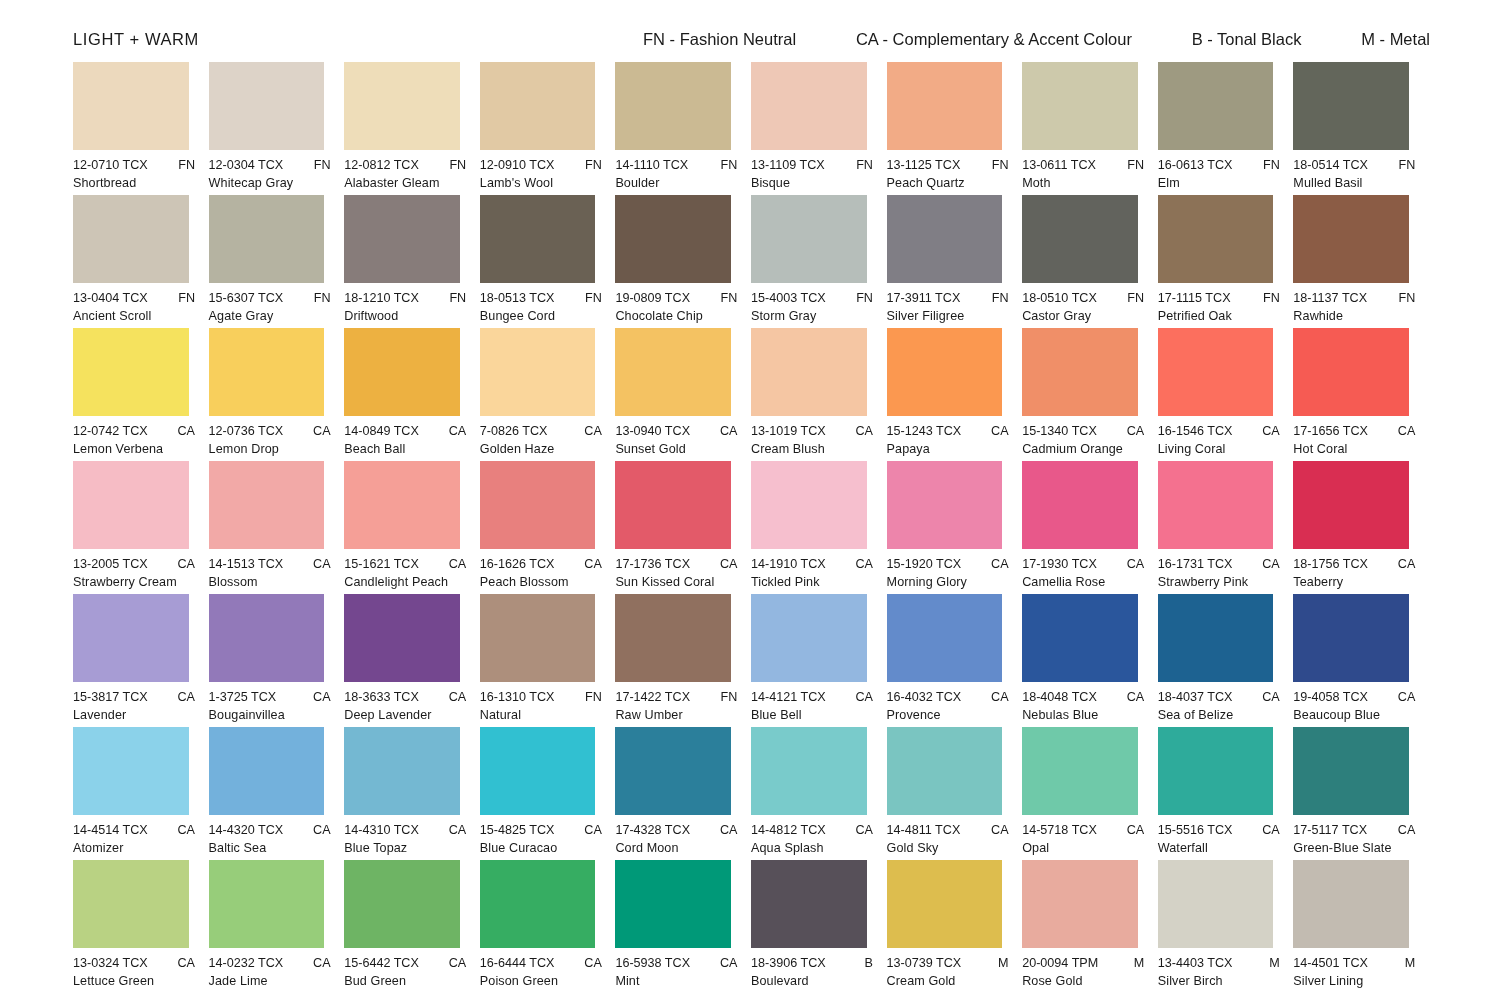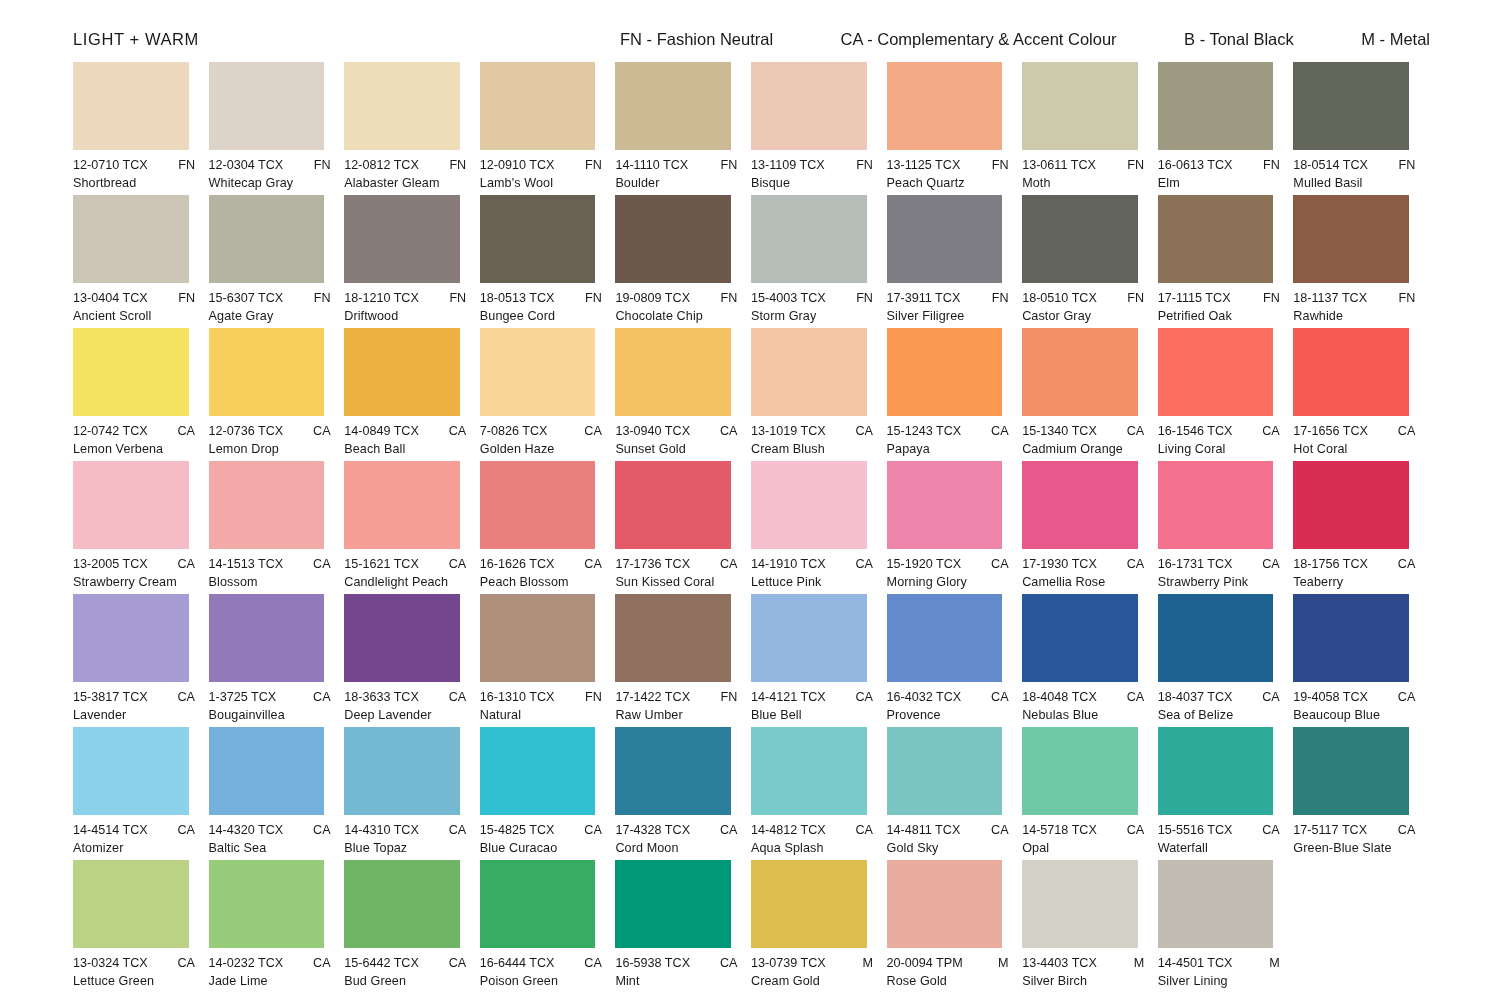--- a/index.html
+++ b/index.html
@@ -45,20 +45,21 @@
     top: 0;
     width: 810px;
     display: flex;
     justify-content: space-between;
     align-items: baseline;
   }
   .legend-item {
     font-size: 16.5px;
     color: #1a1a1a;
     white-space: nowrap;
+    margin-left: 23px;
   }
 
   
   .grid {
     position: absolute;
     left: 73px;
     top: 62px;
     width: 1356px;
   }
   .row {
@@ -406,21 +407,21 @@
             <span class="cat">CA</span>
           </div>
           <div class="cname">Sun Kissed Coral</div>
         </div>
         <div class="cell">
           <div class="swatch" style="background: rgb(246, 191, 206);"></div>
           <div class="meta">
             <span class="code">14-1910 TCX</span>
             <span class="cat">CA</span>
           </div>
-          <div class="cname">Lettuce Pink</div>
+          <div class="cname">Tickled Pink</div>
         </div>
         <div class="cell">
           <div class="swatch" style="background: rgb(237, 133, 171);"></div>
           <div class="meta">
             <span class="code">15-1920 TCX</span>
             <span class="cat">CA</span>
           </div>
           <div class="cname">Morning Glory</div>
         </div>
         <div class="cell">
@@ -645,20 +646,28 @@
           </div>
           <div class="cname">Poison Green</div>
         </div>
         <div class="cell">
           <div class="swatch" style="background: rgb(0, 153, 120);"></div>
           <div class="meta">
             <span class="code">16-5938 TCX</span>
             <span class="cat">CA</span>
           </div>
           <div class="cname">Mint</div>
+        </div>
+        <div class="cell">
+          <div class="swatch" style="background: rgb(87, 80, 89);"></div>
+          <div class="meta">
+            <span class="code">18-3906 TCX</span>
+            <span class="cat">B</span>
+          </div>
+          <div class="cname">Boulevard</div>
         </div>
         <div class="cell">
           <div class="swatch" style="background: rgb(221, 189, 78);"></div>
           <div class="meta">
             <span class="code">13-0739 TCX</span>
             <span class="cat">M</span>
           </div>
           <div class="cname">Cream Gold</div>
         </div>
         <div class="cell">

